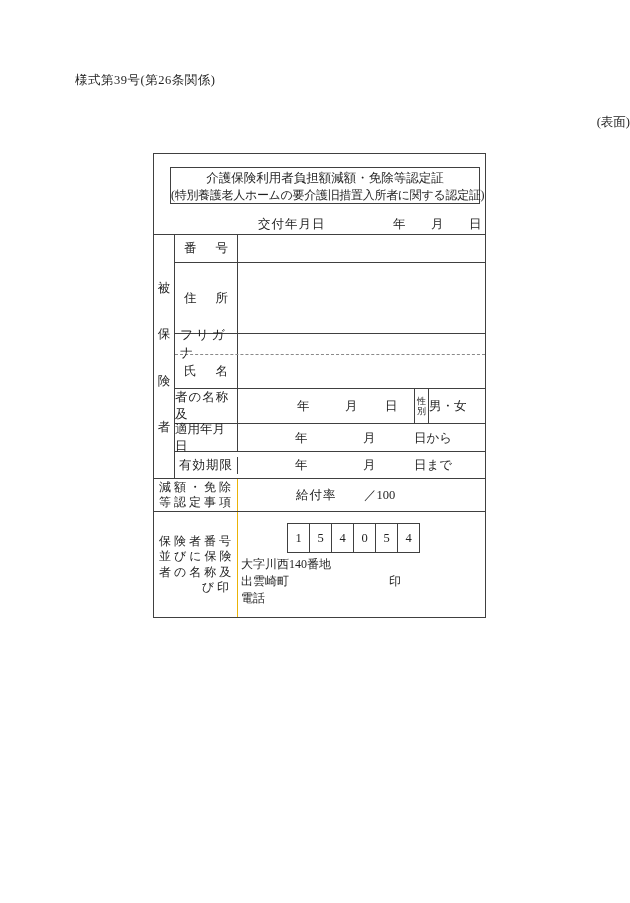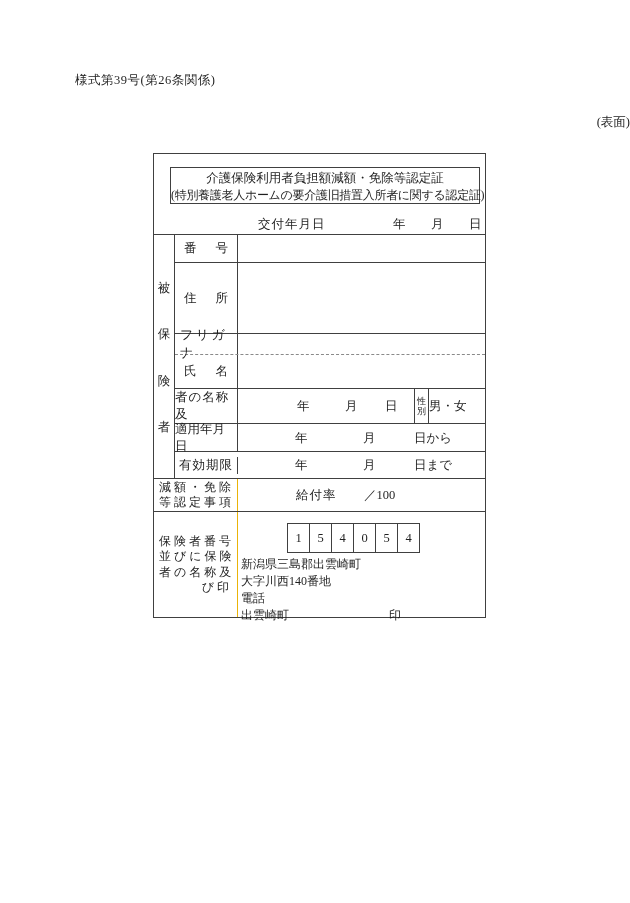--- a/index.html
+++ b/index.html
@@ -219,25 +219,24 @@
       <div class="ins-value">
         <div class="digit-row">
           <div class="digit-box">1</div>
           <div class="digit-box">5</div>
           <div class="digit-box">4</div>
           <div class="digit-box">0</div>
           <div class="digit-box">5</div>
           <div class="digit-box">4</div>
         </div>
         <div class="addr-block">
-          <div>新潟県三島郡出雲崎町</div>
           <div>大字川西140番地</div>
-          <div>電話</div>
           <div>
             <span>出雲崎町</span>
             <span class="seal">印</span>
           </div>
+          <div>電話</div>
         </div>
       </div>
     </div>
 
   </div>
 </div>
 
 </body></html>

